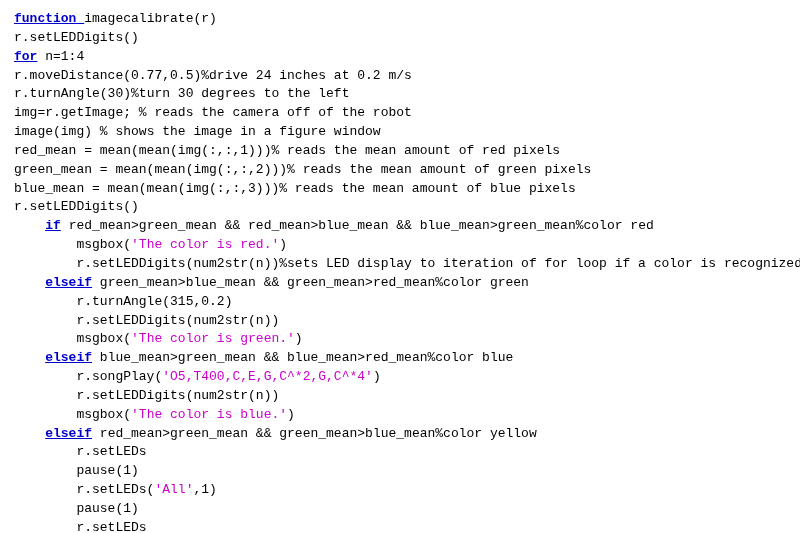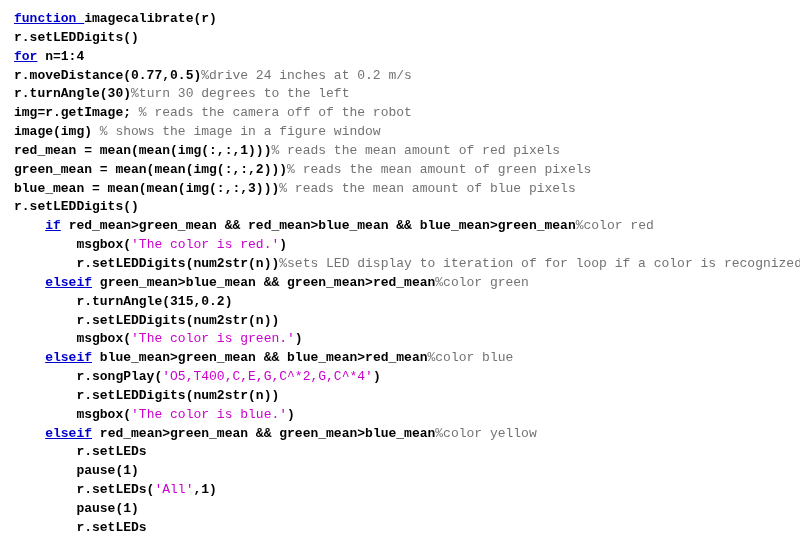--- a/index.html
+++ b/index.html
@@ -17,22 +17,22 @@
       width: 800px;
       min-height: 533px;
       background: #ffffff;
       padding: 10px 14px;
       overflow: auto;
     }
     .code-block {
       white-space: pre;
     }
     .kw { color: #0000cc; font-weight: bold; text-decoration: underline; } 
-    .cm { color: #737373; } 
+    .cm { color: #000000; } 
     .str { color: #cc00cc; }
-    .plain { color: #000000; font-weight: bold; }
+    .plain { color: #000000; }
   </style>
 </head>
 <body>
 
 <div id="code-container">
   <div class="code-block" id="code-block"><div><span class="kw">function </span><span class="plain">imagecalibrate(r)</span></div><div><span class="plain">r.setLEDDigits()</span></div><div><span class="kw">for</span><span class="plain"> n=1:4</span></div><div><span class="plain">r.moveDistance(0.77,0.5)</span><span class="cm">%drive 24 inches at 0.2 m/s</span></div><div><span class="plain">r.turnAngle(30)</span><span class="cm">%turn 30 degrees to the left</span></div><div><span class="plain">img=r.getImage; </span><span class="cm">% reads the camera off of the robot</span></div><div><span class="plain">image(img) </span><span class="cm">% shows the image in a figure window</span></div><div><span class="plain">red_mean = mean(mean(img(:,:,1)))</span><span class="cm">% reads the mean amount of red pixels</span></div><div><span class="plain">green_mean = mean(mean(img(:,:,2)))</span><span class="cm">% reads the mean amount of green pixels</span></div><div><span class="plain">blue_mean = mean(mean(img(:,:,3)))</span><span class="cm">% reads the mean amount of blue pixels</span></div><div><span class="plain">r.setLEDDigits()</span></div><div><span class="plain">    </span><span class="kw">if</span><span class="plain"> red_mean&gt;green_mean &amp;&amp; red_mean&gt;blue_mean &amp;&amp; blue_mean&gt;green_mean</span><span class="cm">%color red</span></div><div><span class="plain">        msgbox(</span><span class="str">'The color is red.'</span><span class="plain">)</span></div><div><span class="plain">        r.setLEDDigits(num2str(n))</span><span class="cm">%sets LED display to iteration of for loop if a color is recognized</span></div><div><span class="plain">    </span><span class="kw">elseif</span><span class="plain"> green_mean&gt;blue_mean &amp;&amp; green_mean&gt;red_mean</span><span class="cm">%color green</span></div><div><span class="plain">        r.turnAngle(315,0.2)</span></div><div><span class="plain">        r.setLEDDigits(num2str(n))</span></div><div><span class="plain">        msgbox(</span><span class="str">'The color is green.'</span><span class="plain">)</span></div><div><span class="plain">    </span><span class="kw">elseif</span><span class="plain"> blue_mean&gt;green_mean &amp;&amp; blue_mean&gt;red_mean</span><span class="cm">%color blue</span></div><div><span class="plain">        r.songPlay(</span><span class="str">'O5,T400,C,E,G,C^*2,G,C^*4'</span><span class="plain">)</span></div><div><span class="plain">        r.setLEDDigits(num2str(n))</span></div><div><span class="plain">        msgbox(</span><span class="str">'The color is blue.'</span><span class="plain">)</span></div><div><span class="plain">    </span><span class="kw">elseif</span><span class="plain"> red_mean&gt;green_mean &amp;&amp; green_mean&gt;blue_mean</span><span class="cm">%color yellow</span></div><div><span class="plain">        r.setLEDs</span></div><div><span class="plain">        pause(1)</span></div><div><span class="plain">        r.setLEDs(</span><span class="str">'All'</span><span class="plain">,1)</span></div><div><span class="plain">        pause(1)</span></div><div><span class="plain">        r.setLEDs</span></div></div>
 </div>
 
 </body></html>

